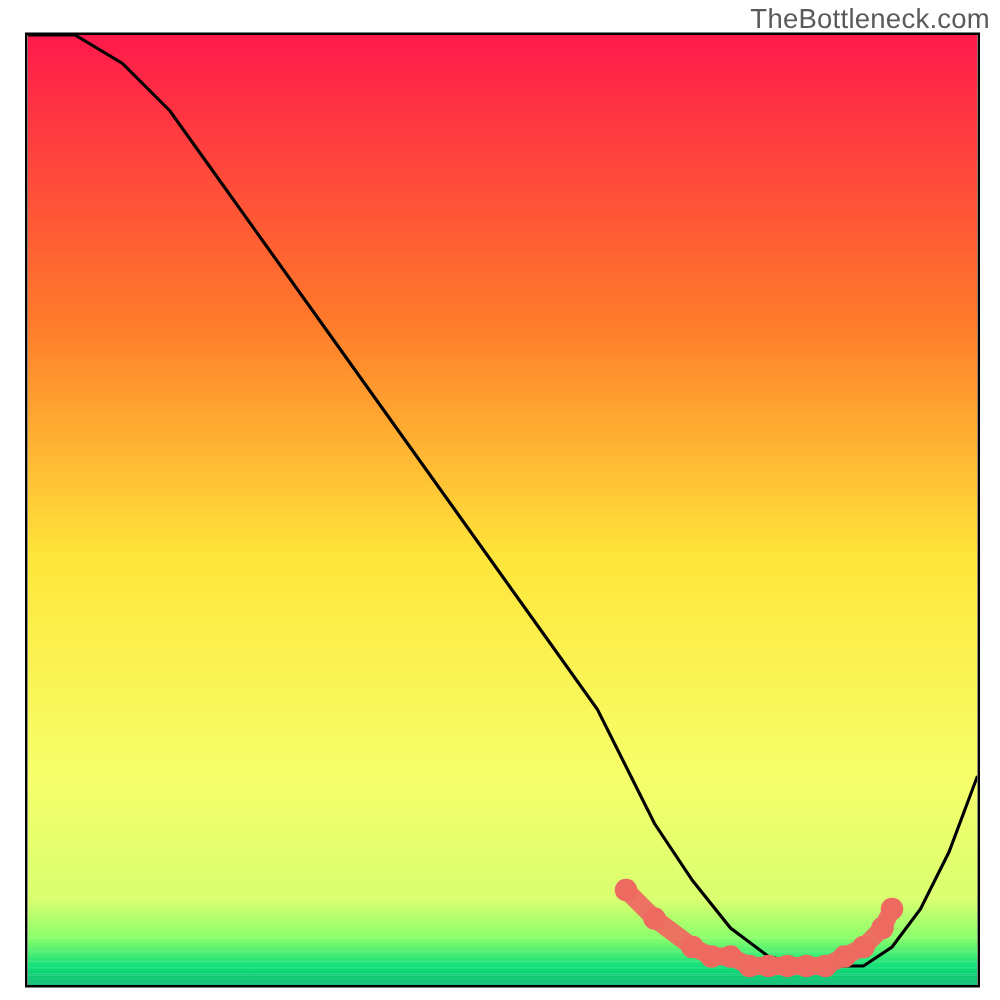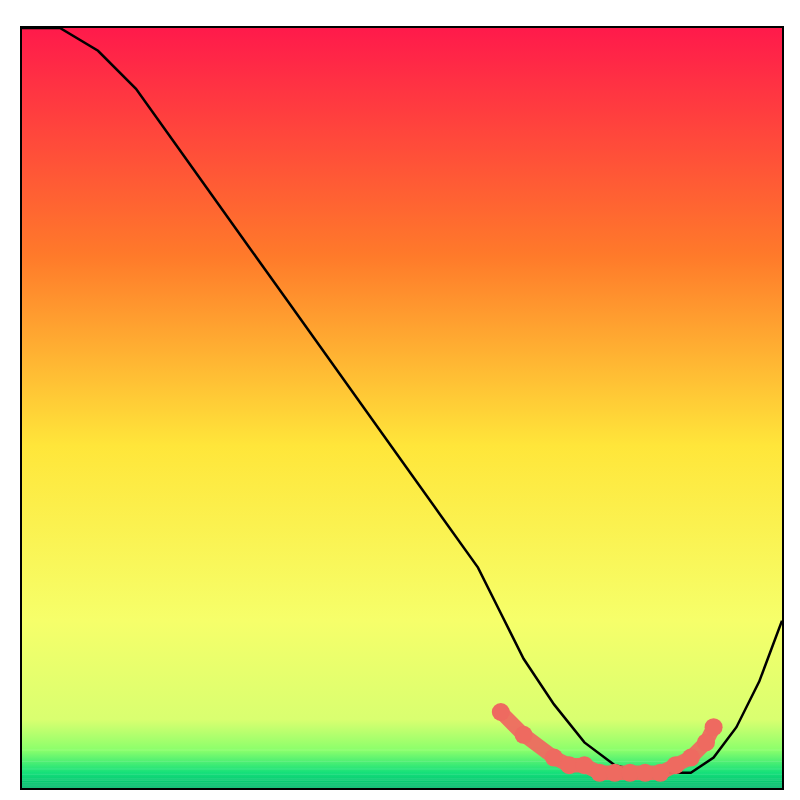--- a/index.html
+++ b/index.html
@@ -38,20 +38,21 @@
     position: absolute;
     inset: 0;
     width: 100%;
     height: 100%;
   }
 </style>
 </head>
 <body>
 
 <div class="canvas">
+  <div class="watermark">TheBottleneck.com</div>
 
   <div class="plot-area">
     <svg class="bg" viewBox="0 0 760 760" preserveAspectRatio="none">
       <defs>
         <linearGradient id="heat" x1="0" y1="0" x2="0" y2="1">
           <stop id="g0" offset="0%" stop-color="#ff1a4b"></stop>
           <stop id="g1" offset="30%" stop-color="#ff7a2a"></stop>
           <stop id="g2" offset="55%" stop-color="#ffe63a"></stop>
           <stop id="g3" offset="78%" stop-color="#f6ff6a"></stop>
           <stop id="g4" offset="91%" stop-color="#d9ff70"></stop>

